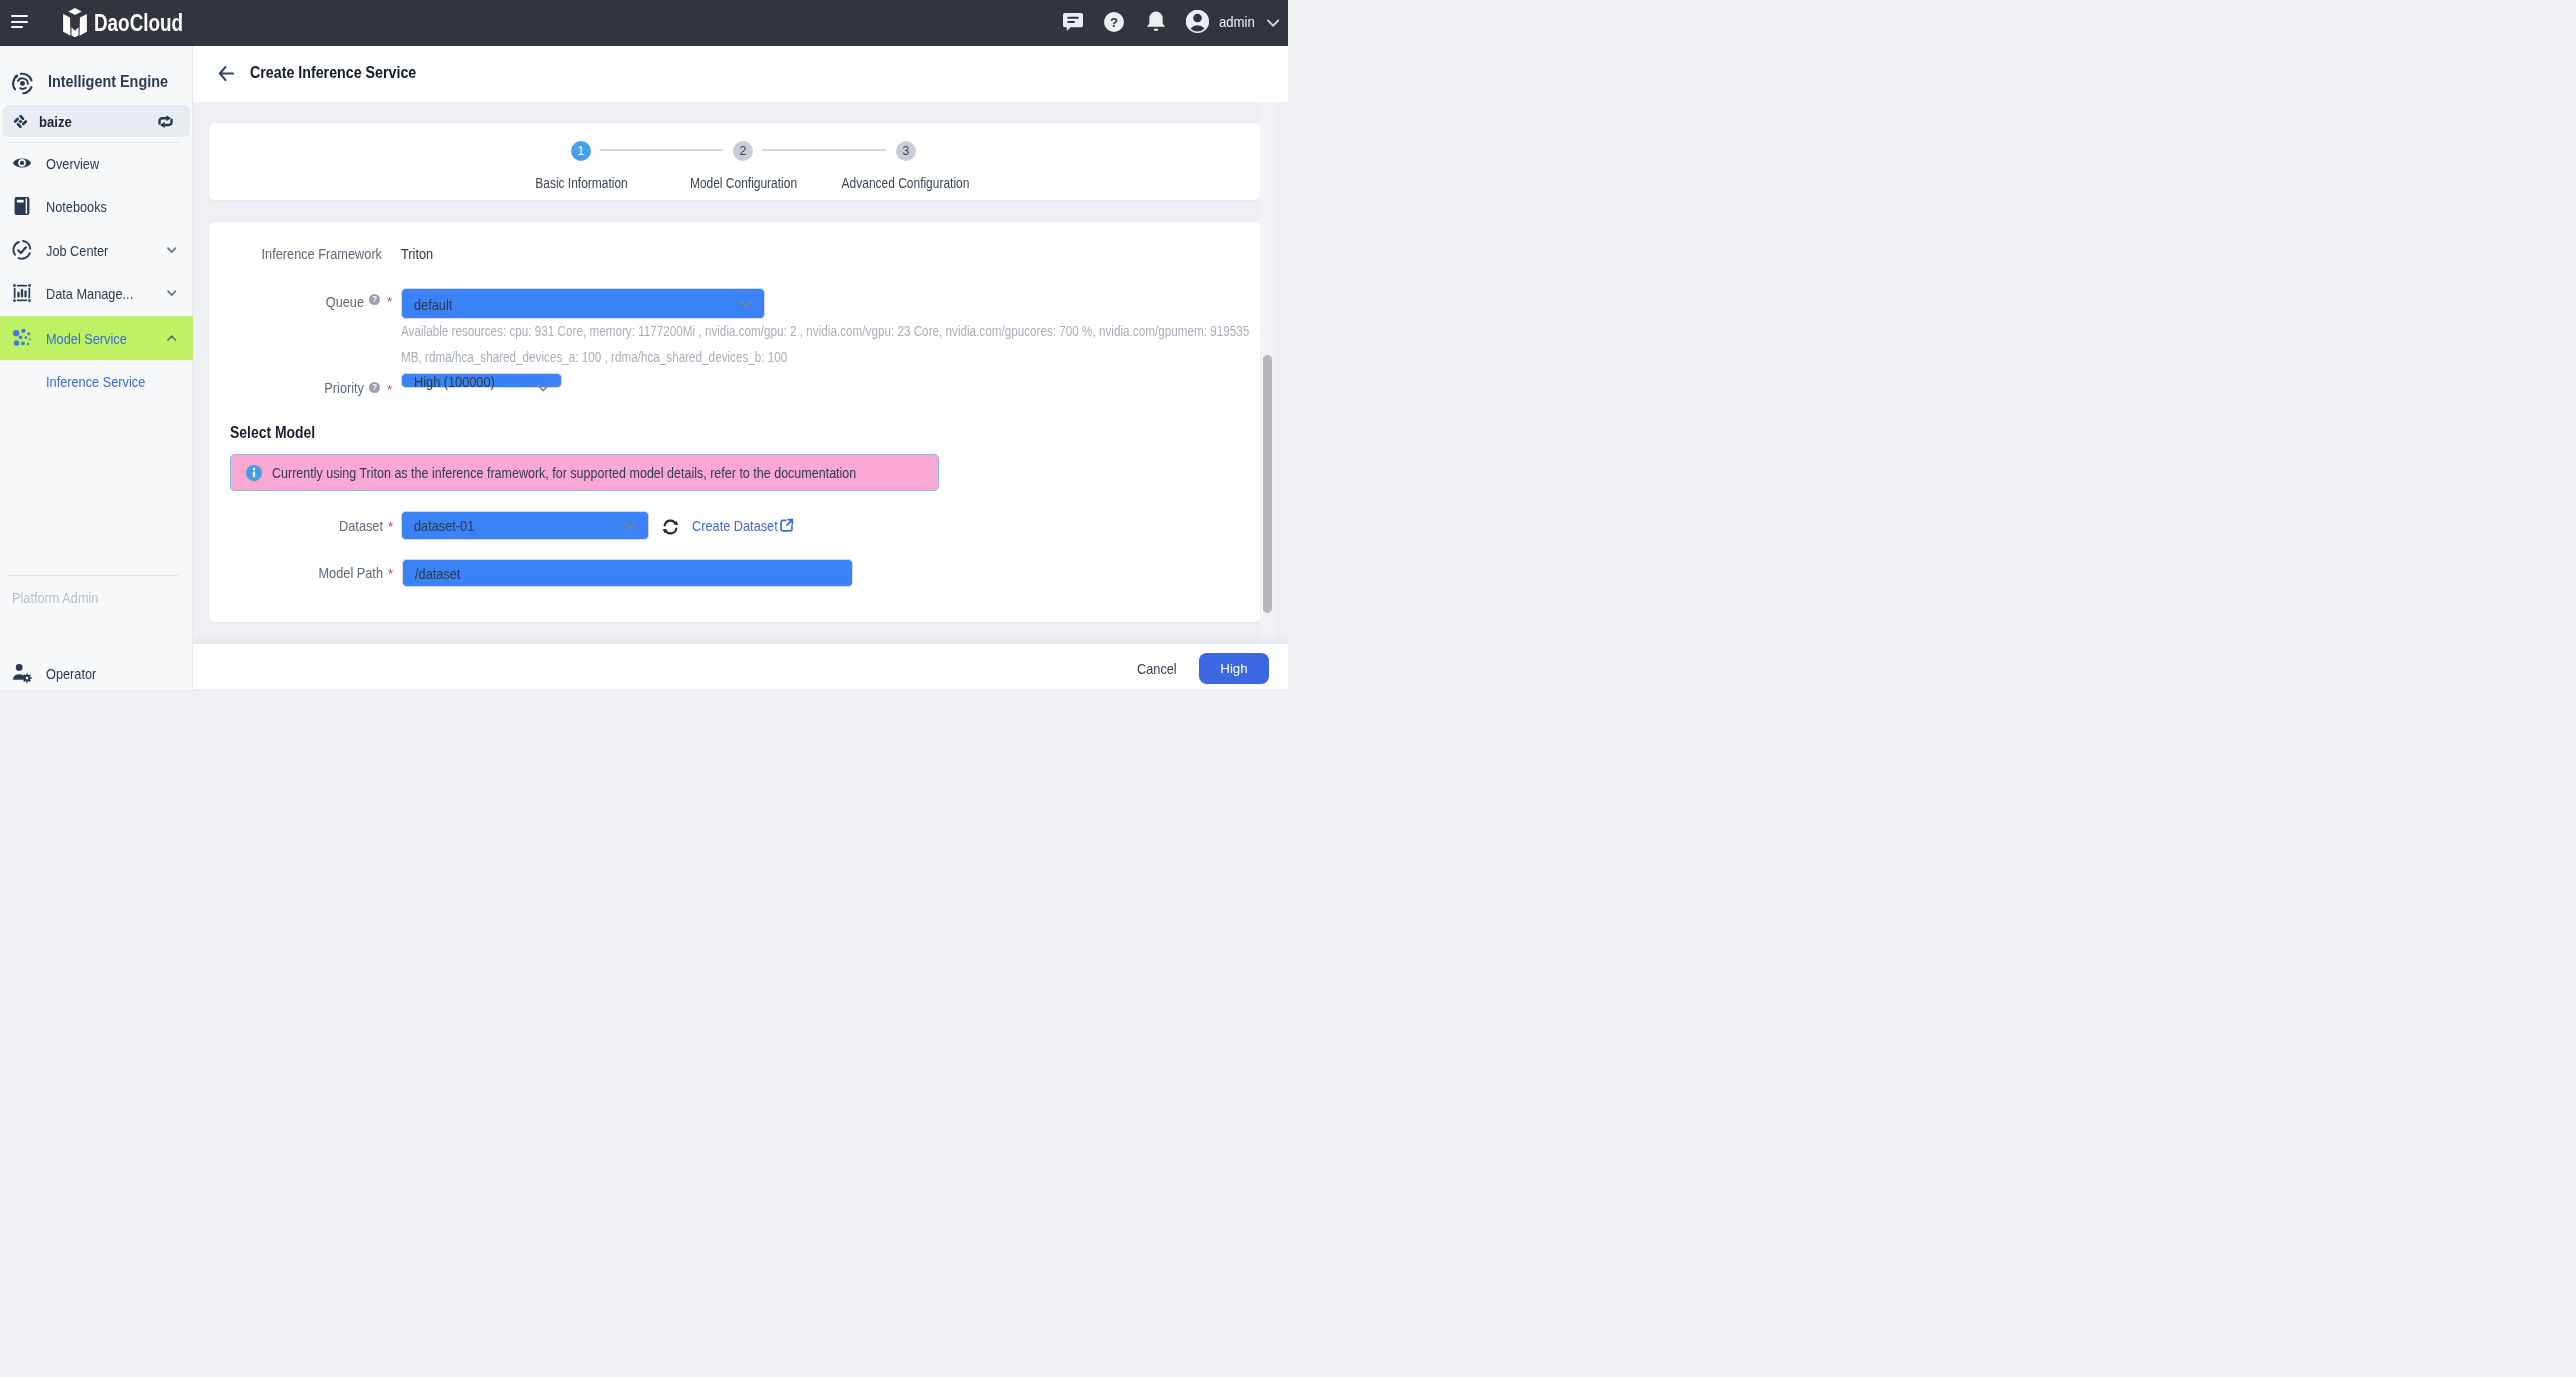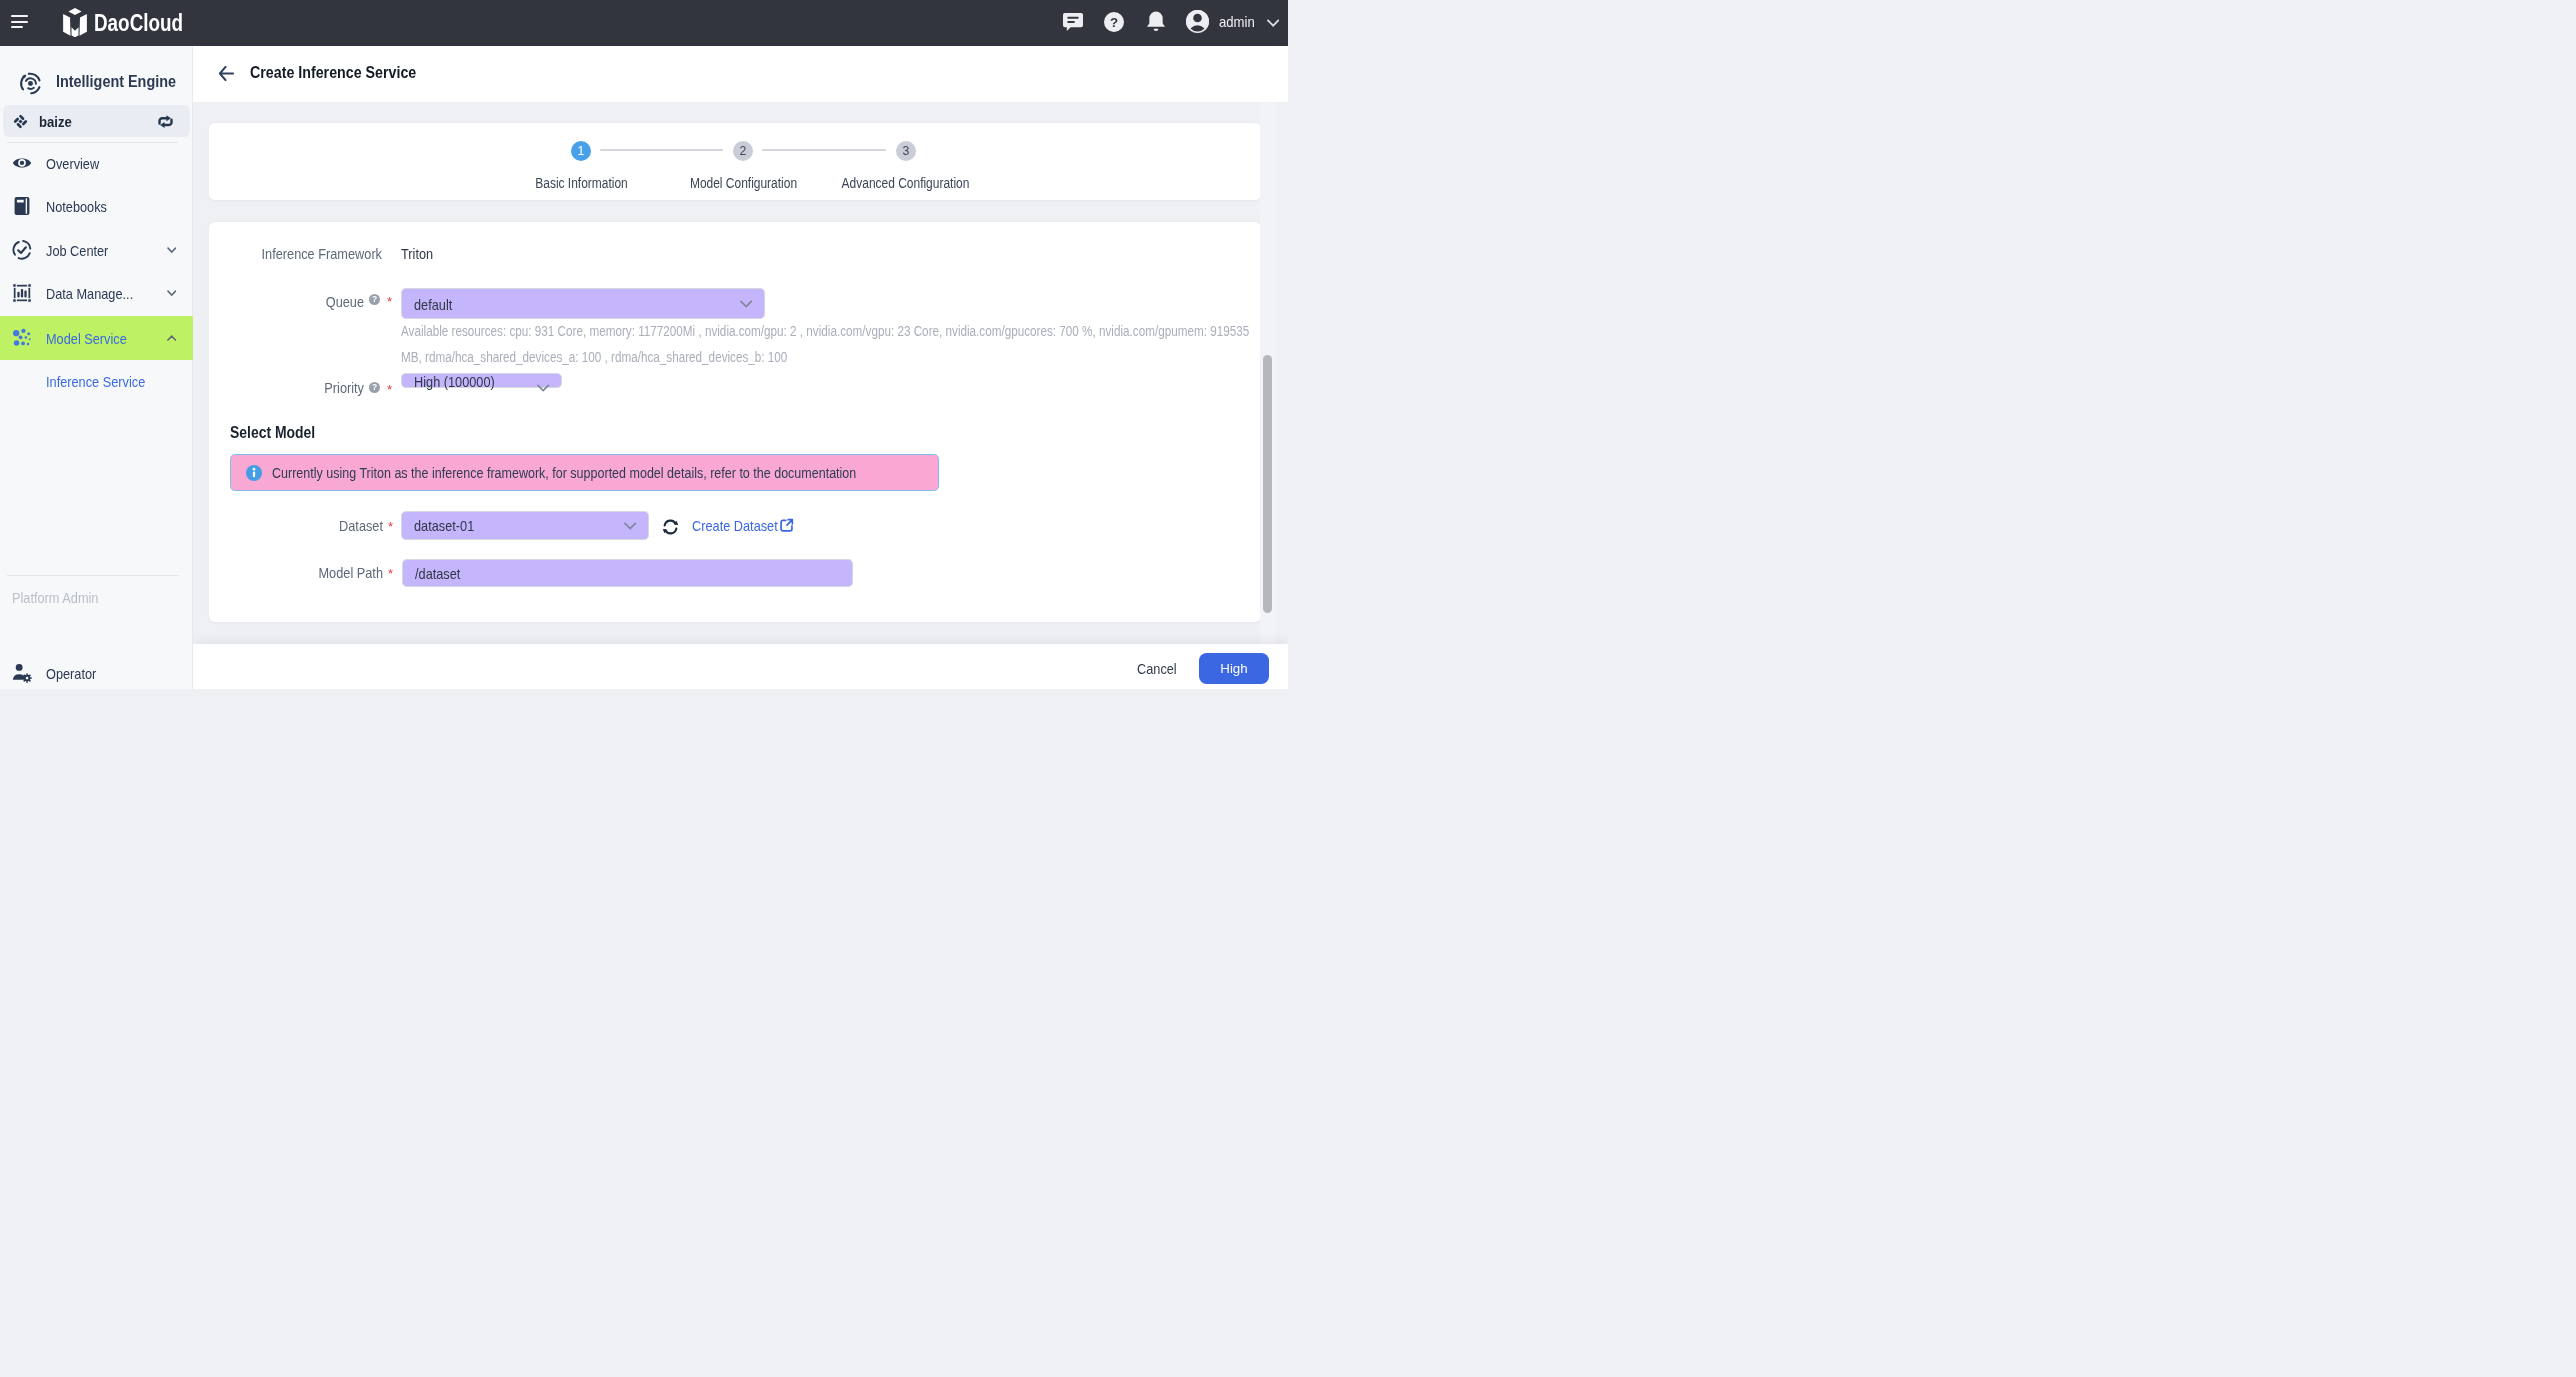--- a/index.html
+++ b/index.html
@@ -8,21 +8,21 @@
 .abs { position:absolute; }
 
 
 .nav { position:absolute; left:0; top:0; width:1288px; height:46px; background:#32353e; z-index:30; }
 .burger { position:absolute; left:11.4px; top:15px; width:17px; height:15px; }
 .burger i { position:absolute; left:0; height:1.9px; background:#f4f5f7; border-radius:0.9px; display:block; }
 .logo-text { position:absolute; left:94px; top:9.5px; color:#fff; font-size:23px; font-weight:bold; transform:scaleX(0.82); transform-origin:0 0; white-space:nowrap; }
 
 
 .side { position:absolute; left:0; top:46px; width:193px; height:643px; background:#f7f8fa; border-right:0.9px solid #e7e9ee; z-index:20; }
-.ie-row { position:absolute; left:10px; top:13.3px; width:193px; height:46px; }
+.ie-row { position:absolute; left:2px; top:13.3px; width:193px; height:46px; }
 .ie-row .txt { position:absolute; left:46px; top:13.3px; font-size:16px; font-weight:bold; color:#2b3a52; transform:scaleX(0.9); transform-origin:left center; white-space:nowrap; }
 .baize { position:absolute; left:2.8px; top:59px; width:187px; height:32px; background:#e9ecf2; border-radius:5.7px; }
 .baize .txt { position:absolute; left:36px; top:7.6px; font-size:15px; font-weight:bold; color:#1d2738; transform:scaleX(0.875); transform-origin:left center; }
 .divider { position:absolute; left:6.6px; top:96px; width:171px; height:0.9px; background:#e2e4ea; }
 .mrow { position:absolute; left:0; width:193px; height:44px; }
 .mrow .ic { position:absolute; left:12.3px; top:50%; transform:translateY(-50%); }
 .mrow .txt { position:absolute; left:46px; top:50%; transform:translateY(-50%) scaleX(0.85); transform-origin:left center; font-size:15px; color:#2b3a52; white-space:nowrap; }
 .mrow .chev { position:absolute; right:17px; top:19px; }
 .mrow.active { background:#bef264; }
 .mrow.active .txt { color:#3a6ae1; }
@@ -43,21 +43,21 @@
 .stc.on { background:#49a0e8; color:#fff; }
 .stc.off { background:#c9cdd8; color:#3f4654; }
 .stline { position:absolute; top:149px; height:2.4px; background:#d2d5dc; border-radius:1.9px; }
 .stlab { position:absolute; top:175px; font-size:14px; color:#3b4457; width:247px; text-align:center; transform:scaleX(0.855); transform-origin:center center; }
 
 
 .flabel { position:absolute; font-size:15px; color:#5d6878; text-align:right; transform:scaleX(0.85); transform-origin:right center; white-space:nowrap; }
 .fval { position:absolute; font-size:15px; color:#2f3845; transform:scaleX(0.85); transform-origin:left center; white-space:nowrap; }
 .qicon { position:absolute; width:11.4px; height:11.4px; border-radius:50%; background:#9aa0ab; color:#fff; font-size:8.5px; font-weight:bold; text-align:center; line-height:11.4px; }
 .star { position:absolute; color:#e23c3c; font-size:13.3px; }
-.sel { position:absolute; background:#c4b5fd; border:0.9px solid #d5d8e0; border-radius:4.7px; }
+.sel { position:absolute; background:#3b82f6; border:0.9px solid #d5d8e0; border-radius:4.7px; }
 .sel .t { position:absolute; left:12.3px; top:50%; transform:translateY(-50%) scaleX(0.85); transform-origin:left center; font-size:15px; color:#2f3845; white-space:nowrap; }
 .helper { position:absolute; font-size:13.8px; color:#a9aeb9; white-space:nowrap; transform:scaleX(0.848); transform-origin:left center; }
 .h2 { position:absolute; font-size:16px; font-weight:bold; color:#19212f; transform:scaleX(0.87); transform-origin:left center; white-space:nowrap; }
 .banner { position:absolute; left:230px; top:454px; width:709px; height:37px; background:#f9a8d4; border:0.9px solid #7fbfec; border-radius:4.7px; }
 .banner .txt { position:absolute; left:41px; top:9.5px; font-size:14.7px; color:#2e3c52; white-space:nowrap; transform:scaleX(0.852); transform-origin:left center; }
 .linkblue { position:absolute; font-size:15px; color:#3a66e2; transform:scaleX(0.85); transform-origin:left center; white-space:nowrap; }
 
 
 .footer { position:absolute; left:193px; top:644px; width:1095px; height:45px; background:#fff; box-shadow:0 -3.8px 9.5px rgba(60,70,90,.07); z-index:10; }
 .cancel { position:absolute; left:1137px; top:660px; font-size:15px; color:#333c4b; z-index:11; transform:scaleX(0.85); transform-origin:left center; }

